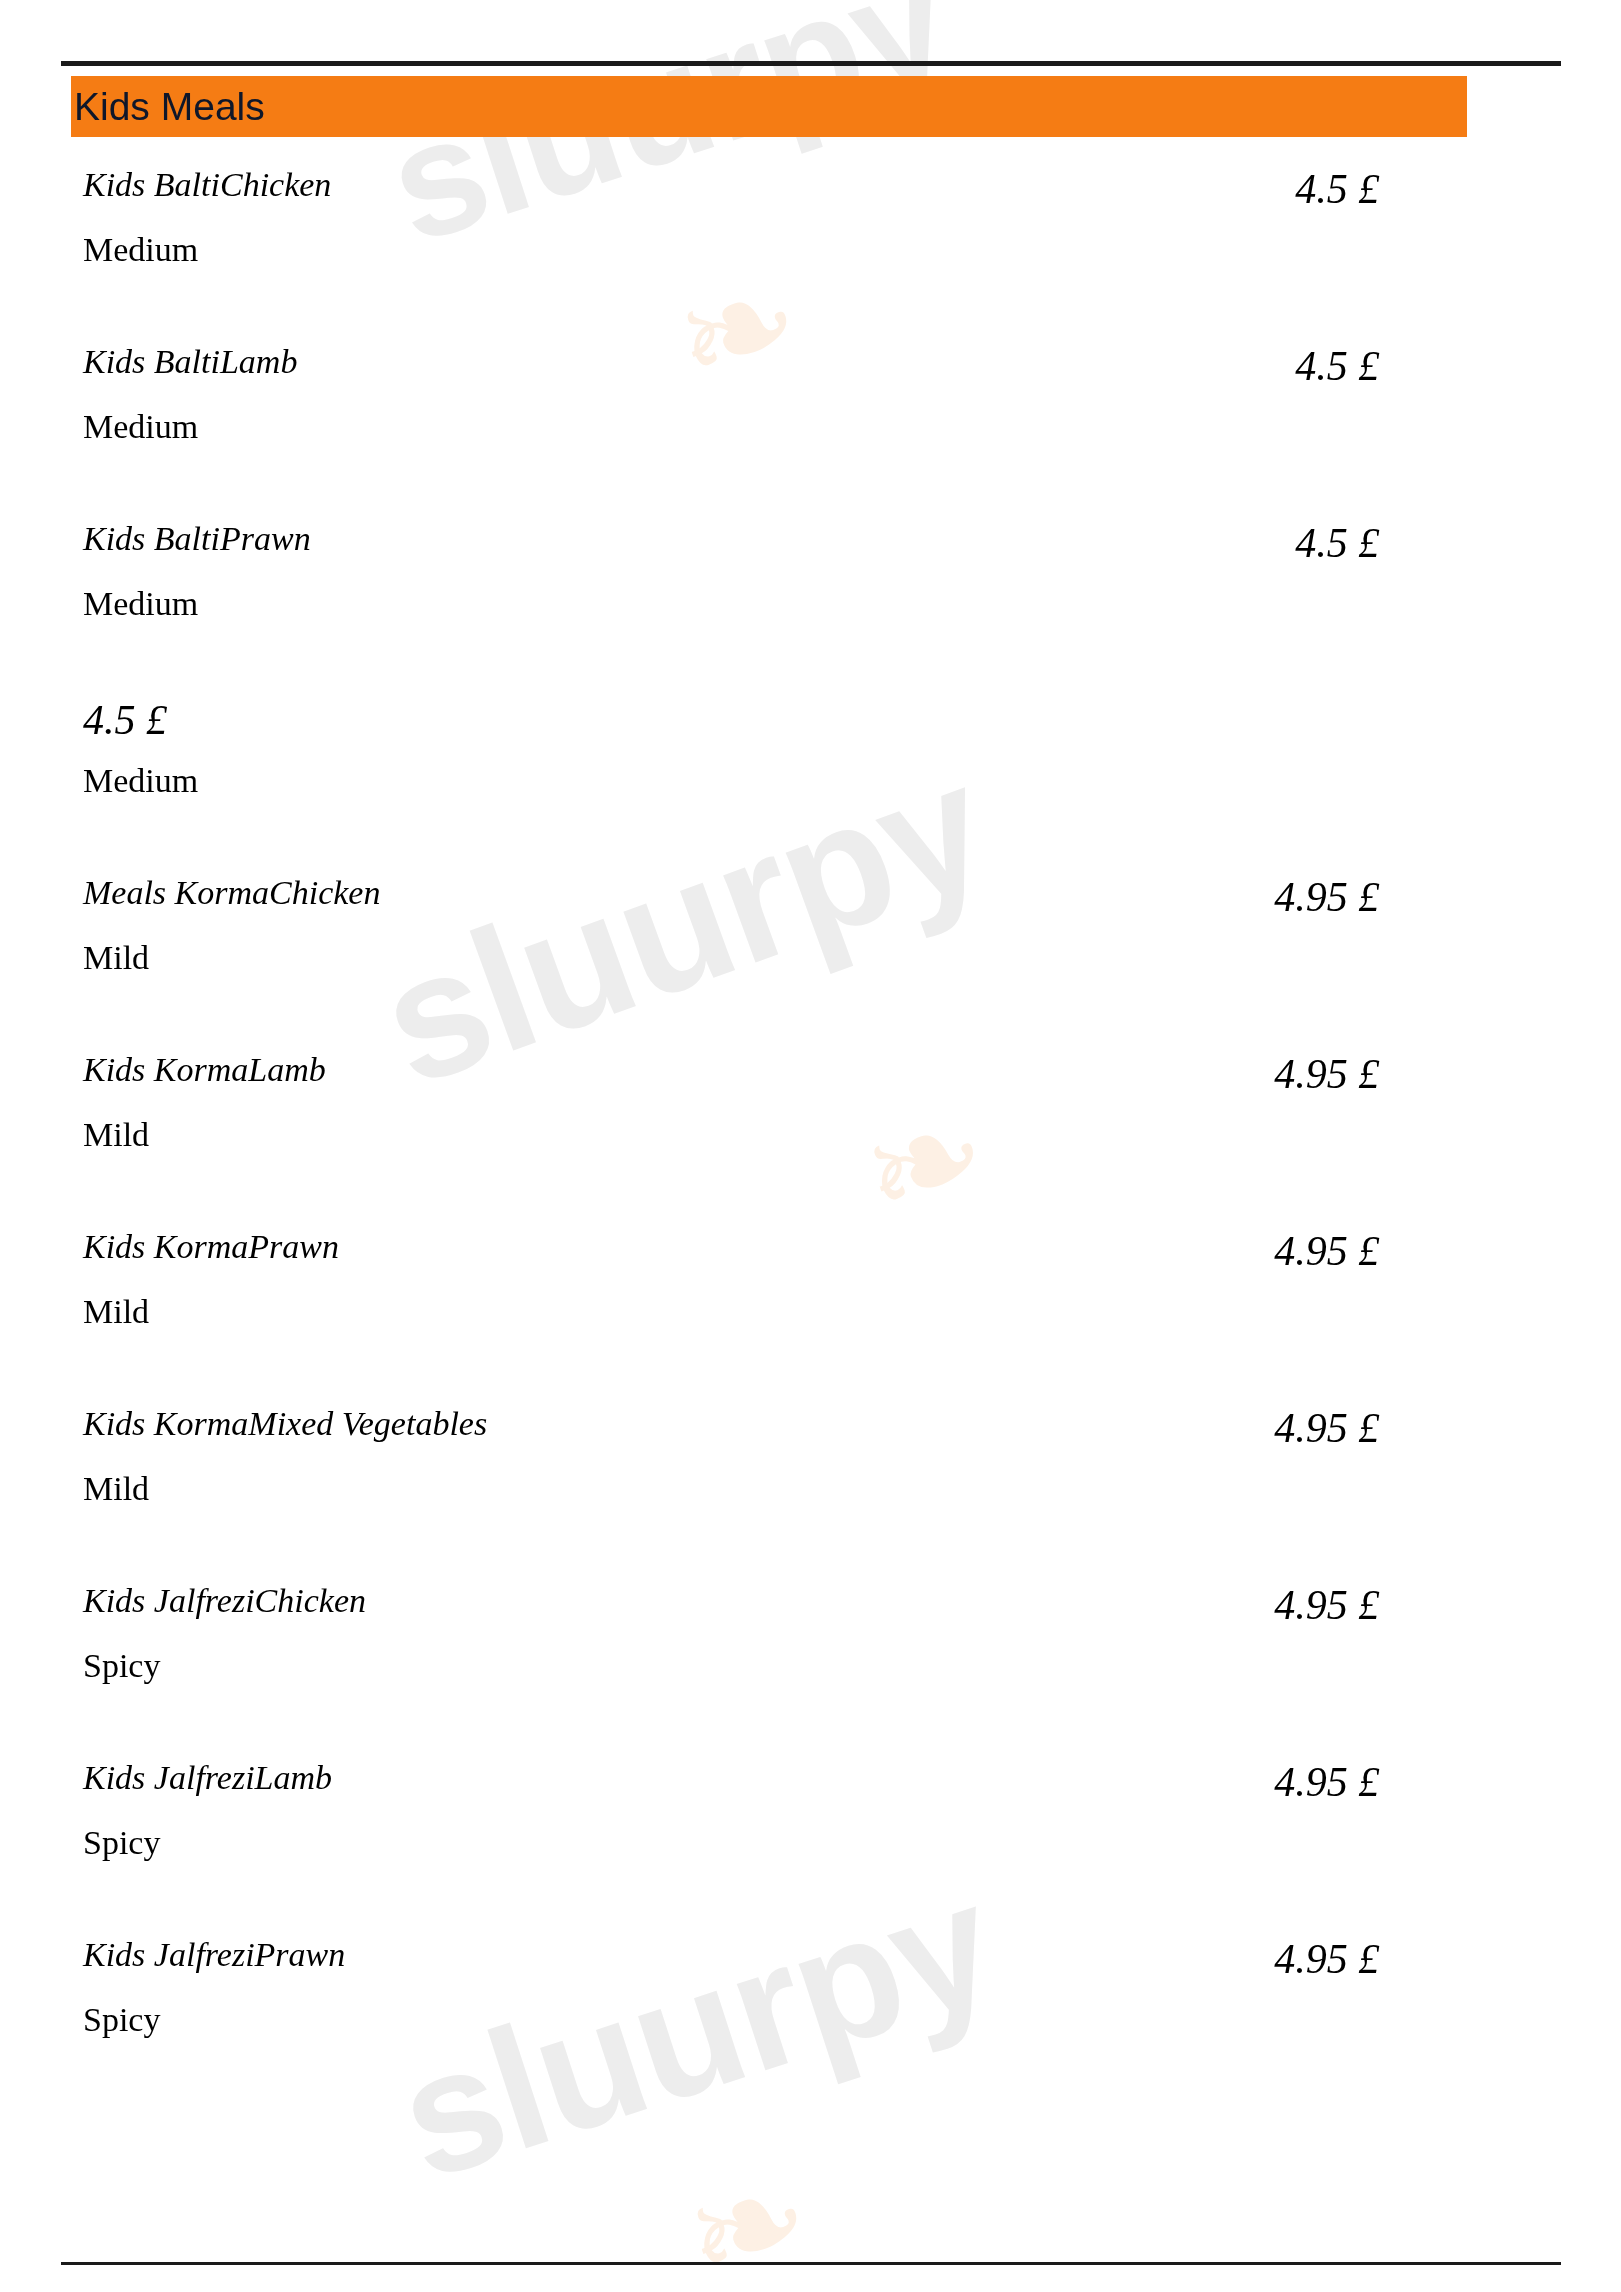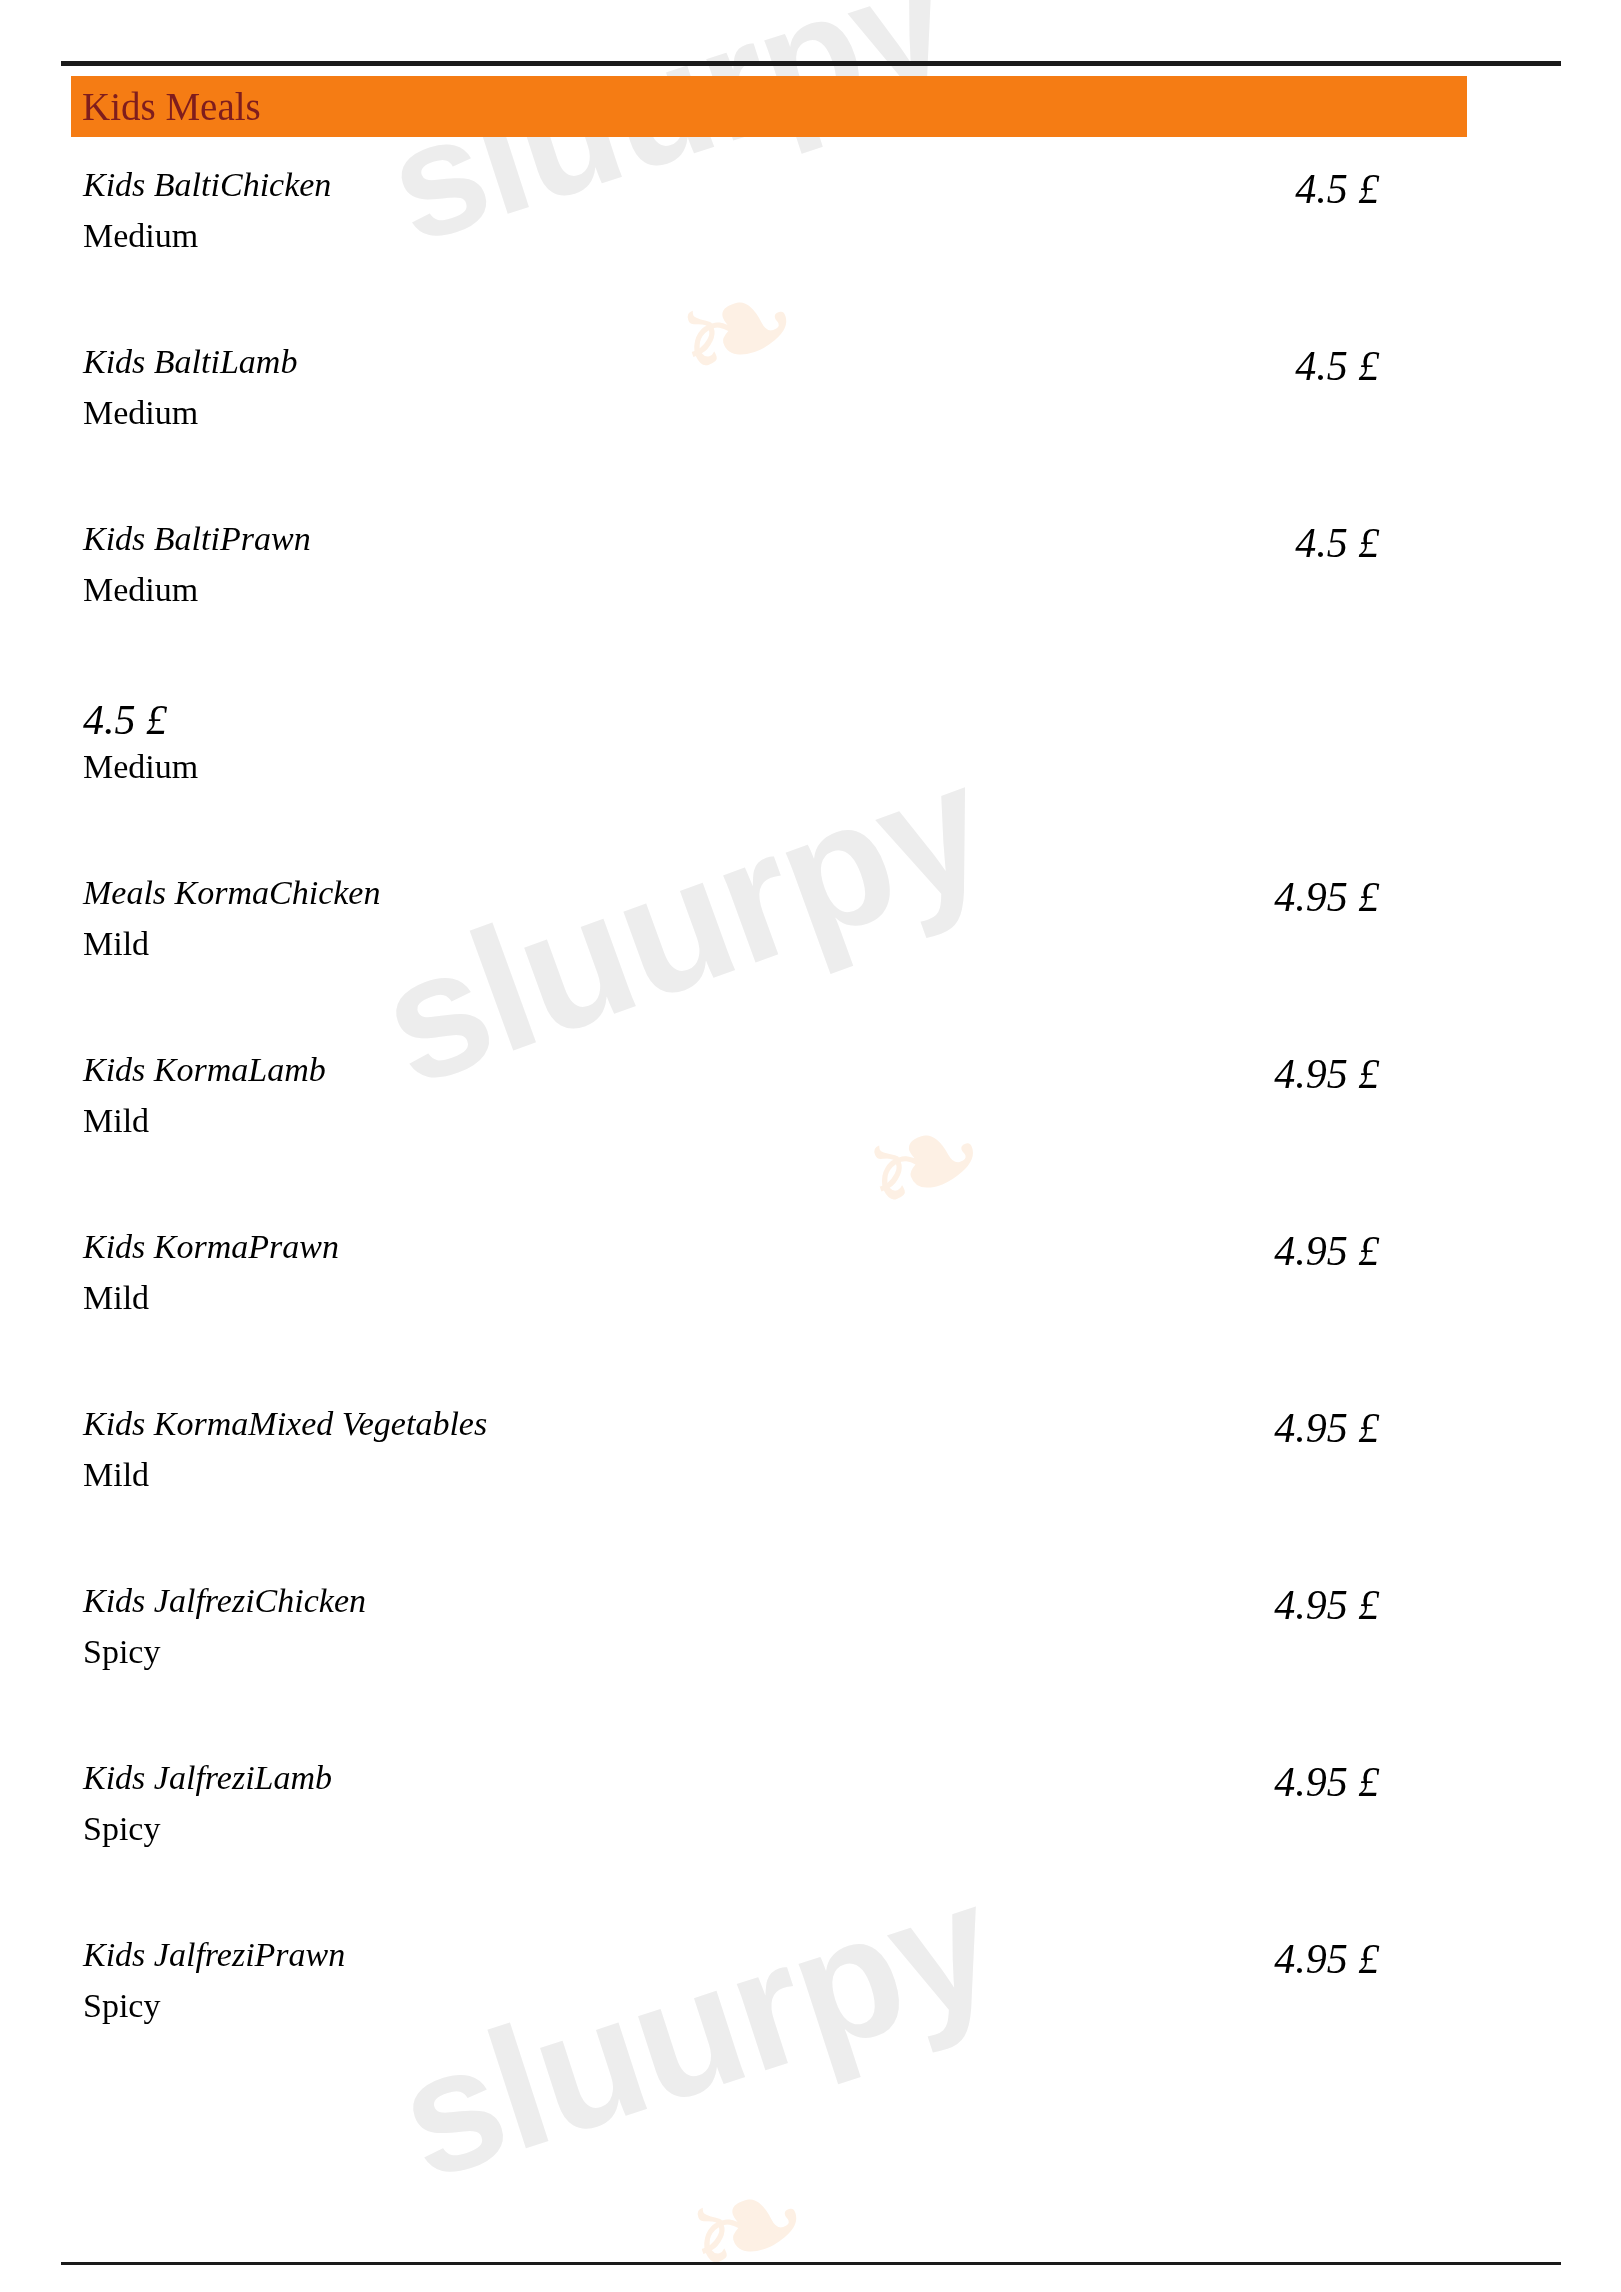--- a/index.html
+++ b/index.html
@@ -77,24 +77,24 @@
     position: absolute;
     top: 76px;
     left: 71px;
     width: 1396px;
     height: 61px;
     background: #f57c14;
     display: flex;
     align-items: center;
   }
   .section-header .title {
-    font-family: Liberation Serif, serif;
+    font-family: Liberation Sans, sans-serif;
     font-size: 39px;
-    color: #7f1d1d;
-    padding-left: 11px;
+    color: #0f172a;
+    padding-left: 3px;
     line-height: 1;
   }
 
   
   .menu-list {
     position: absolute;
     top: 165px;
     left: 83px;
     width: 1304px;
   }
@@ -115,21 +115,21 @@
   }
   .item-price {
     font-size: 42px;
     line-height: 1.18;
     white-space: nowrap;
     padding-right: 7.8px;
   }
   .item-desc {
     font-size: 34px;
     line-height: 1.18;
-    margin-top: 1px;
+    margin-top: 15px;
   }
 </style>
 </head>
 <body>
 
 <div class="watermark wm-1">sluurpy</div>
 <div class="wm-swirl" style="top:245px; left:676px; transform:rotate(-18deg);">❧</div>
 
 <div class="watermark wm-2">sluurpy</div>
 <div class="wm-swirl" style="top:1078px; left:863px; transform:rotate(-20deg);">❧</div>

